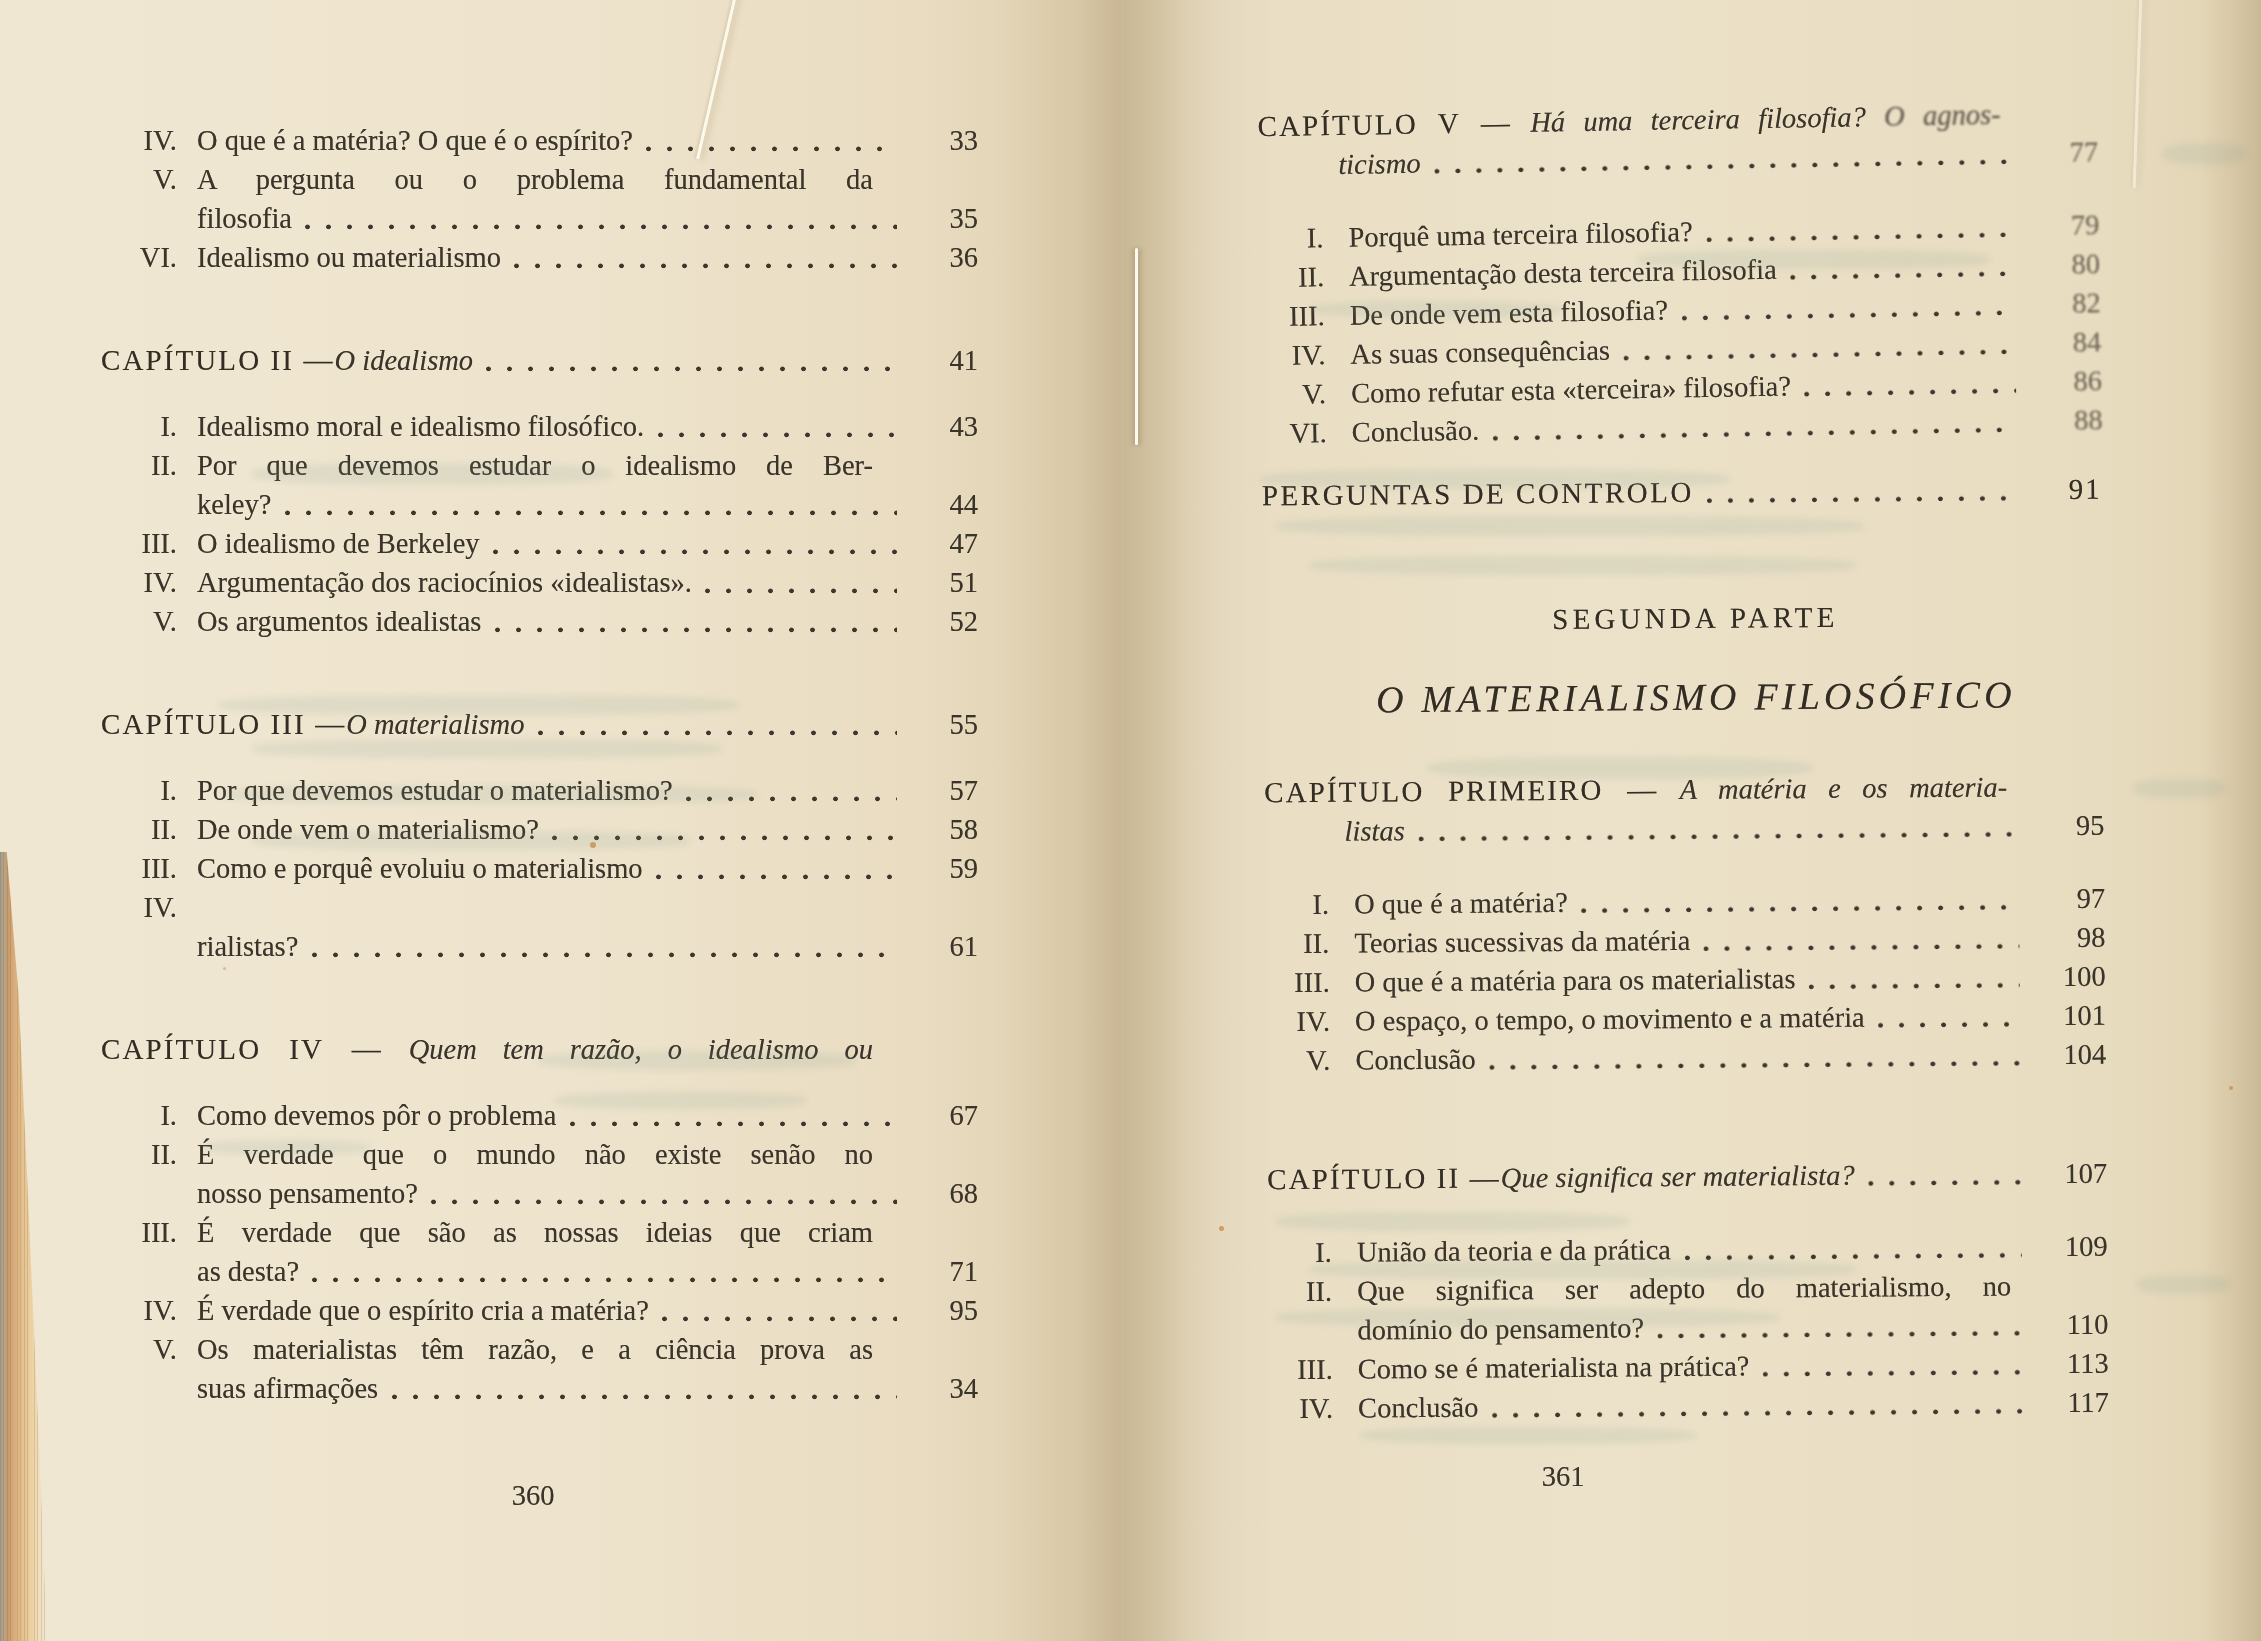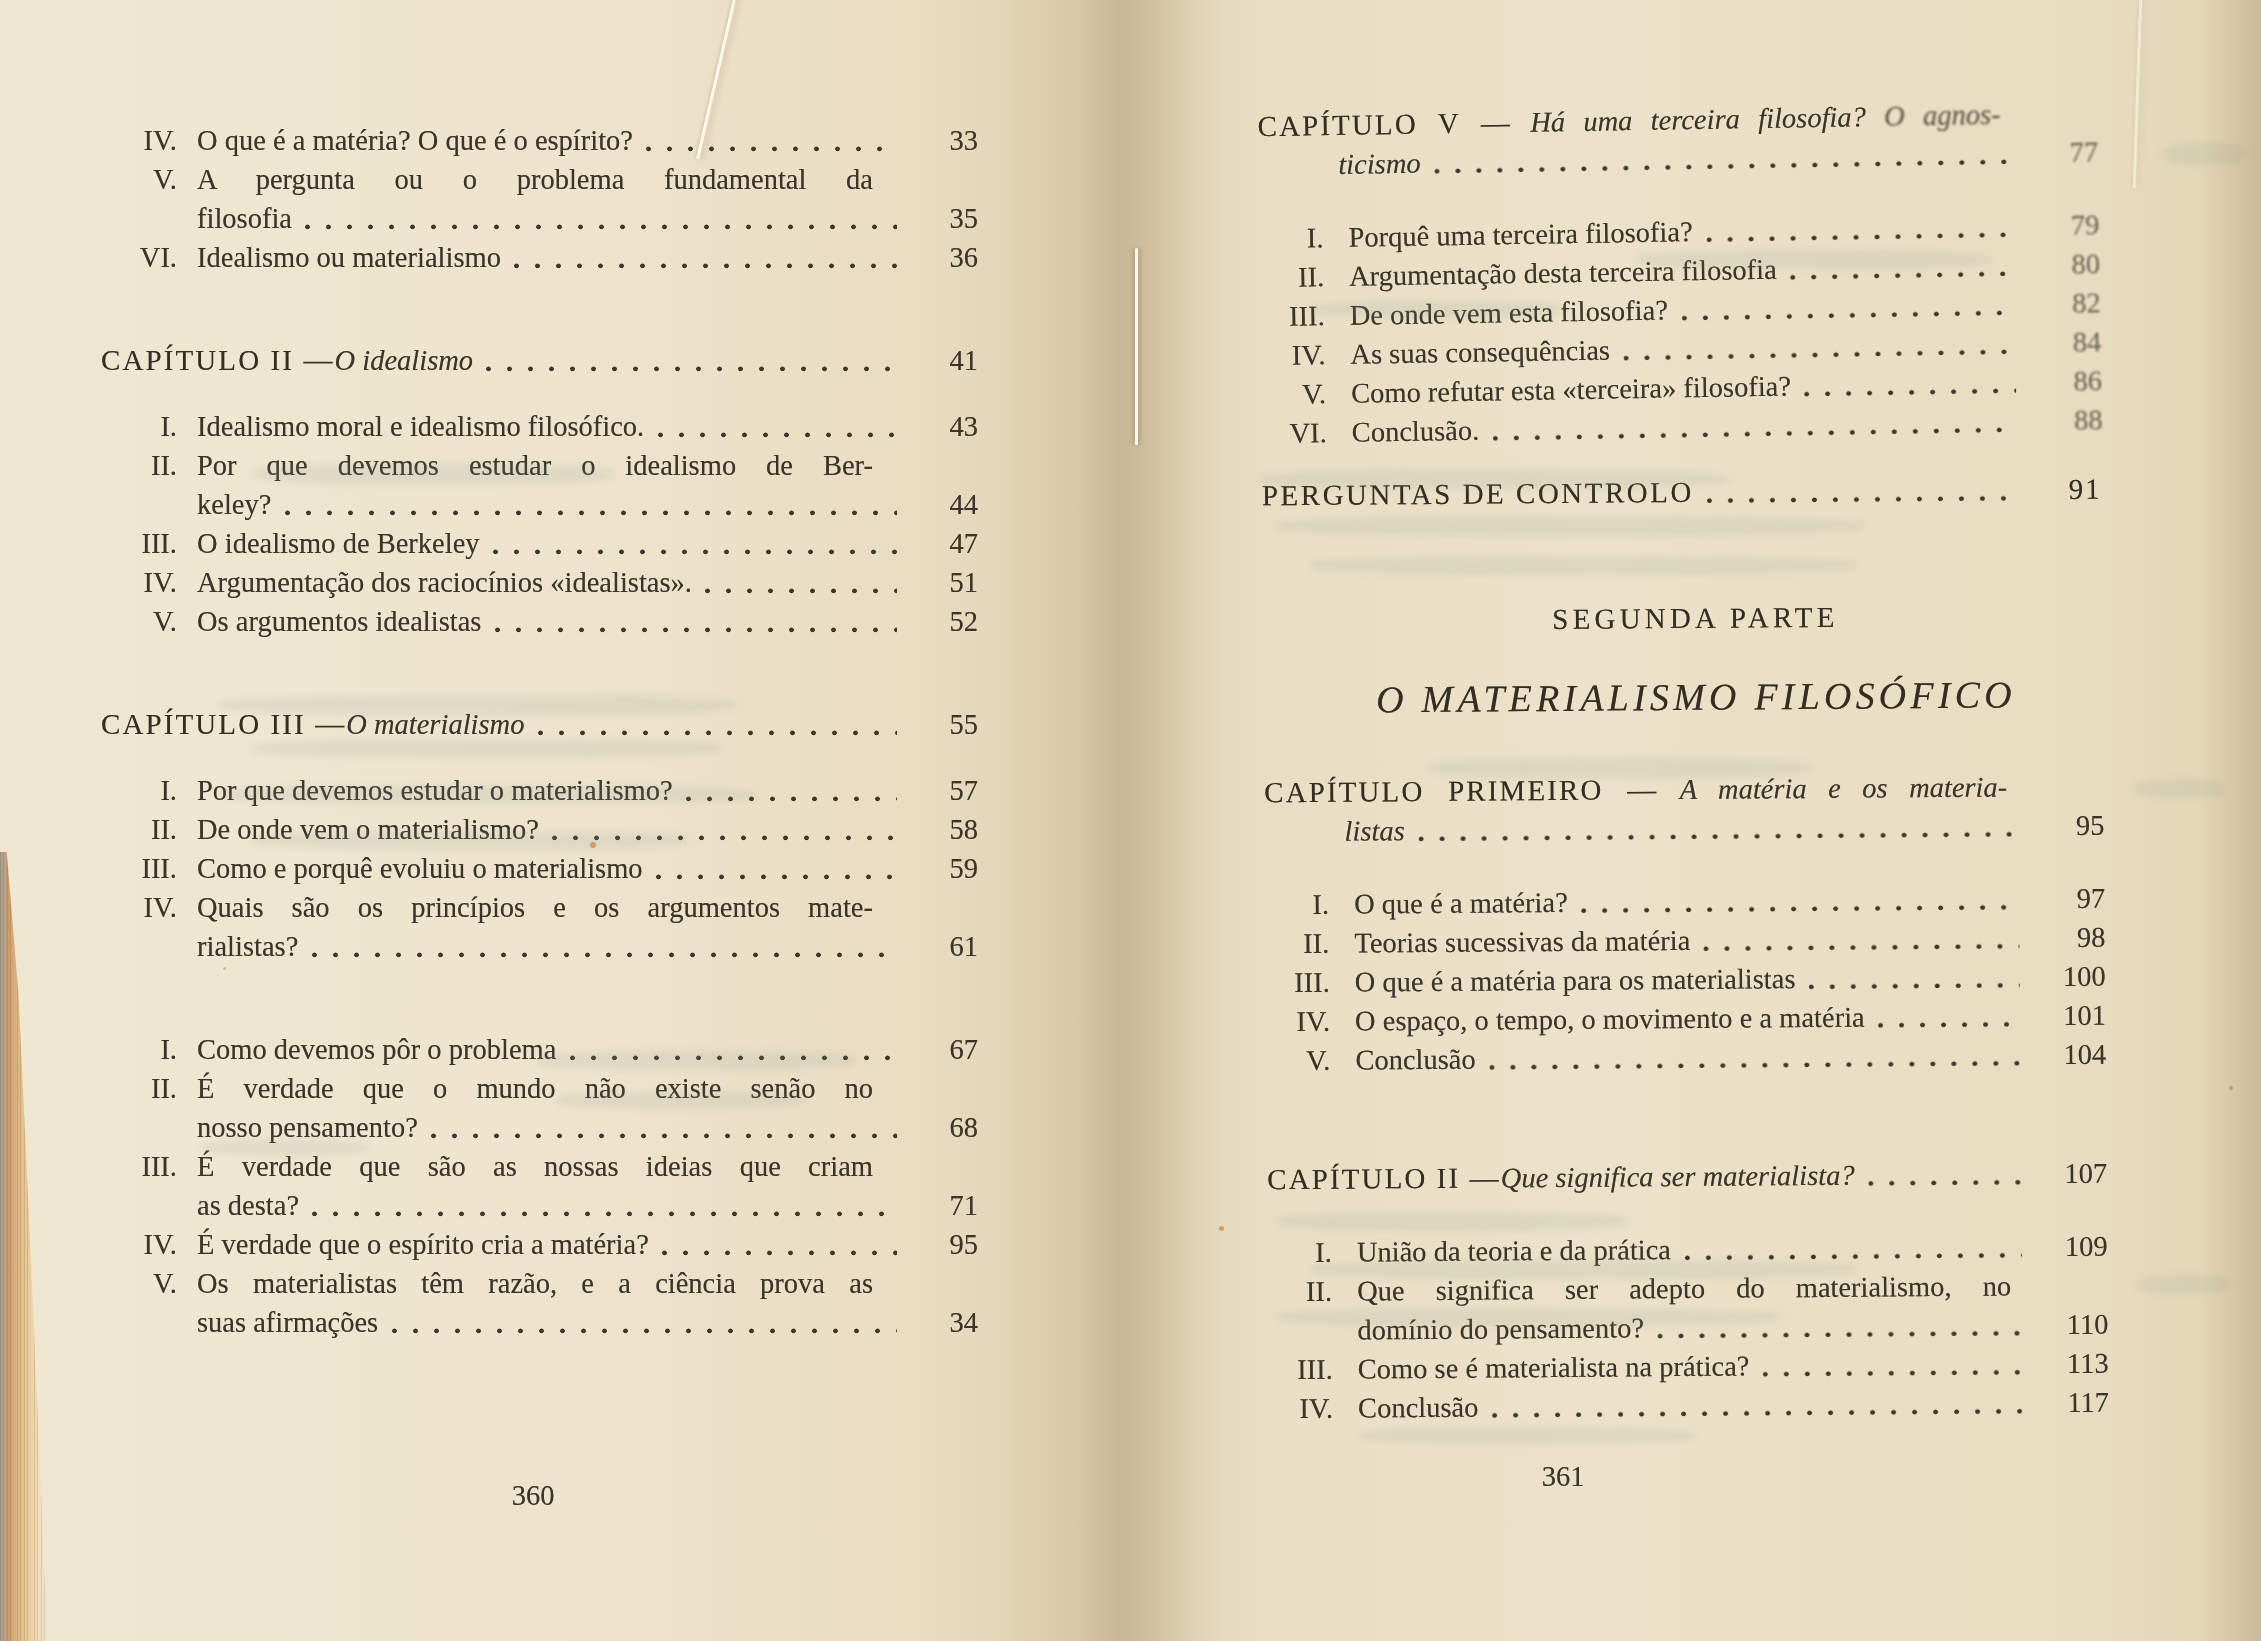--- a/index.html
+++ b/index.html
@@ -201,32 +201,34 @@
           <div class="line item">
             <span class="num">III.</span>
             <span class="body">
               <span class="txt">Como e porquê evoluiu o materialismo</span>
               <span class="leader"></span>
               <span class="pg">59</span>
             </span>
           </div>
           <div class="line item has-j">
             <span class="num">IV.</span>
-            <span class="body j"><span class="txt">Quais são os princípios e os argumentos mate-</span></span>
           </div>
           <div class="line cont">
             <span class="ind"></span>
             <span class="body">
               <span class="txt">rialistas?</span>
               <span class="leader"></span>
               <span class="pg">61</span>
             </span>
           </div>
         </div>
         <div class="block">
+          <div class="line chapter has-j">
+            <span class="body j"><span class="caps">CAPÍTULO IV —</span> <span class="it">Quem tem razão, o idealismo ou</span></span>
+          </div>
           <div class="line item">
             <span class="num">I.</span>
             <span class="body">
               <span class="txt">Como devemos pôr o problema</span>
               <span class="leader"></span>
               <span class="pg">67</span>
             </span>
           </div>
           <div class="line item has-j">
             <span class="num">II.</span>

